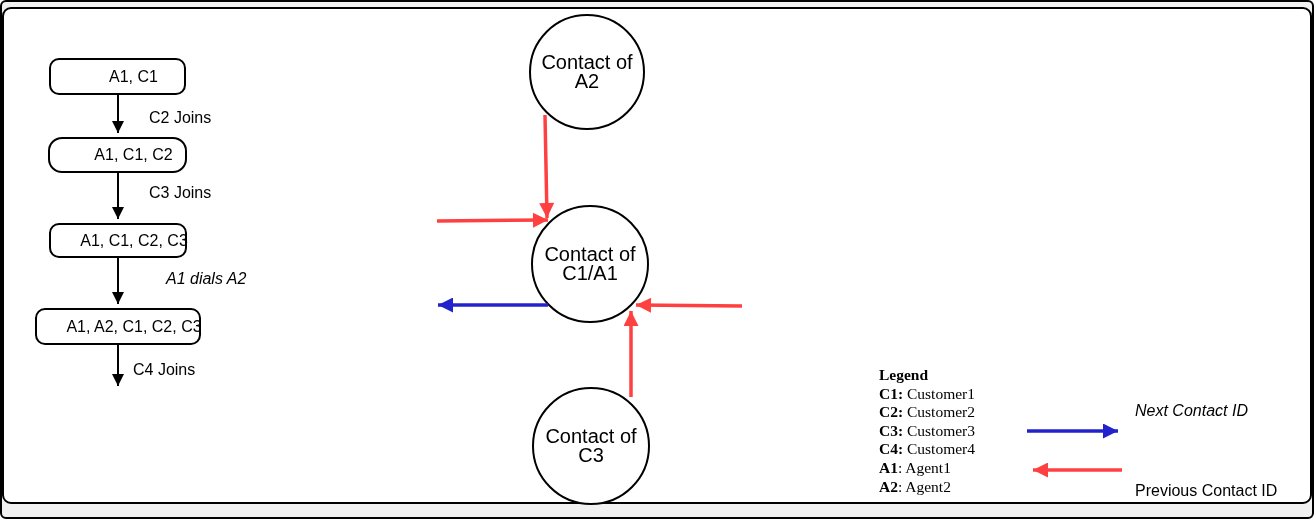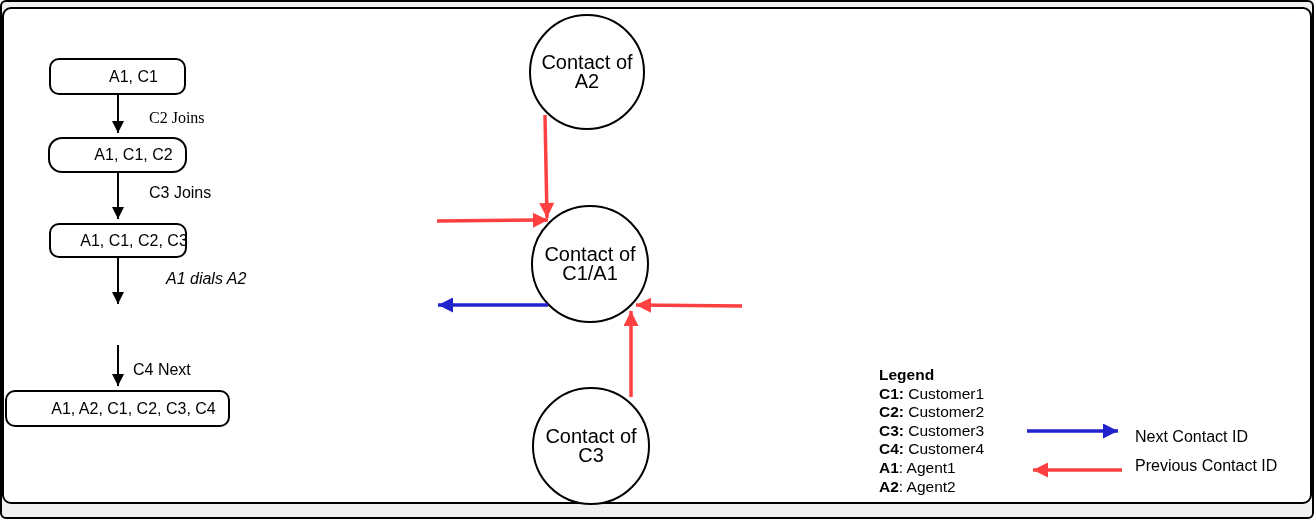--- a/index.html
+++ b/index.html
@@ -68,20 +68,21 @@
     justify-content: center;
     font-size: 20px;
     line-height: 19px;
     text-align: center;
   }
   #legend {
     position: absolute;
     left: 877px; top: 364px;
     font-size: 15.5px;
     line-height: 18.6px;
+    font-family: Liberation Serif, serif;
   }
   #legend .legend-title { font-weight: bold; }
   #legend b { font-weight: bold; }
   .legend-arrow-label {
     position: absolute;
     font-size: 16px;
     white-space: nowrap;
   }
   .mk-red  { fill: var(--red); }
   .mk-blue { fill: var(--blue); }
@@ -98,28 +99,28 @@
 
   <div class="flow-box" style="left:47px; top:56px; width:137px; height:37px;">
     <span>A1, C1</span>
   </div>
   <div class="flow-box" style="left:46px; top:135px; width:139px; height:36px;border-radius:14px;">
     <span>A1, C1, C2</span>
   </div>
   <div class="flow-box" style="left:47px; top:221px; width:138px; height:35px;">
     <span>A1, C1, C2, C3</span>
   </div>
-  <div class="flow-box" style="left:3px; top:388px; width:225px; height:37px;">
-    <span>A1, A2, C1, C2, C3, C4</span>
+  <div class="flow-box" style="left:33px; top:306px; width:166px; height:37px;">
+    <span>A1, A2, C1, C2, C3</span>
   </div>
 
-  <div class="edge-label" style="left:147px; top:107px;font-family:Liberation Serif, serif;">C2 Joins</div>
+  <div class="edge-label" style="left:147px; top:107px;">C2 Joins</div>
   <div class="edge-label" style="left:147px; top:182px;">C3 Joins</div>
   <div class="edge-label" style="left:164px; top:268px;font-style:italic;">A1 dials A2</div>
-  <div class="edge-label" style="left:131px; top:359px;">C4 Next</div>
+  <div class="edge-label" style="left:131px; top:359px;">C4 Joins</div>
 
   <div class="node-circle" style="left:527px; top:12px; width:116px; height:116px;">
     <span>Contact of A2</span>
   </div>
   <div class="node-circle" style="left:529px; top:203px; width:118px; height:118px;">
     <span>Contact of</span>
     <span>C1/A1</span>
   </div>
   <div class="node-circle" style="left:530px; top:385px; width:118px; height:118px;">
     <span>Contact of C3</span>
@@ -127,22 +128,22 @@
 
   <div id="legend">
     <div class="legend-title">Legend</div>
     <div><b>C1:</b><span> Customer1</span></div>
     <div><b>C2:</b><span> Customer2</span></div>
     <div><b>C3:</b><span> Customer3</span></div>
     <div><b>C4:</b><span> Customer4</span></div>
     <div><b>A1</b><span>: Agent1</span></div>
     <div><b>A2</b><span>: Agent2</span></div>
   </div>
-  <div class="legend-arrow-label" style="left:1133px; top:426px;">Next Contact ID</div>
-  <div class="legend-arrow-label" style="left:1133px; top:455px;">Previous Contact ID</div>
+  <div class="legend-arrow-label" style="left:1133px; top:400px;font-style:italic;">Next Contact ID</div>
+  <div class="legend-arrow-label" style="left:1133px; top:480px;">Previous Contact ID</div>
 
   <svg id="arrow-layer" viewBox="0 0 1314 519" xmlns="http://www.w3.org/2000/svg">
     <defs>
       <marker id="ah-black" viewBox="0 0 10 10" refX="10" refY="5" markerWidth="13" markerHeight="12" markerUnits="userSpaceOnUse" orient="auto">
         <path class="mk-black" d="M0,0 L10,5 L0,10 Z"></path>
       </marker>
       <marker id="ah-red" viewBox="0 0 10 10" refX="10" refY="5" markerWidth="17" markerHeight="15" markerUnits="userSpaceOnUse" orient="auto">
         <path class="mk-red" d="M0,0 L10,5 L0,10 Z"></path>
       </marker>
       <marker id="ah-blue" viewBox="0 0 10 10" refX="10" refY="5" markerWidth="17" markerHeight="15" markerUnits="userSpaceOnUse" orient="auto">

